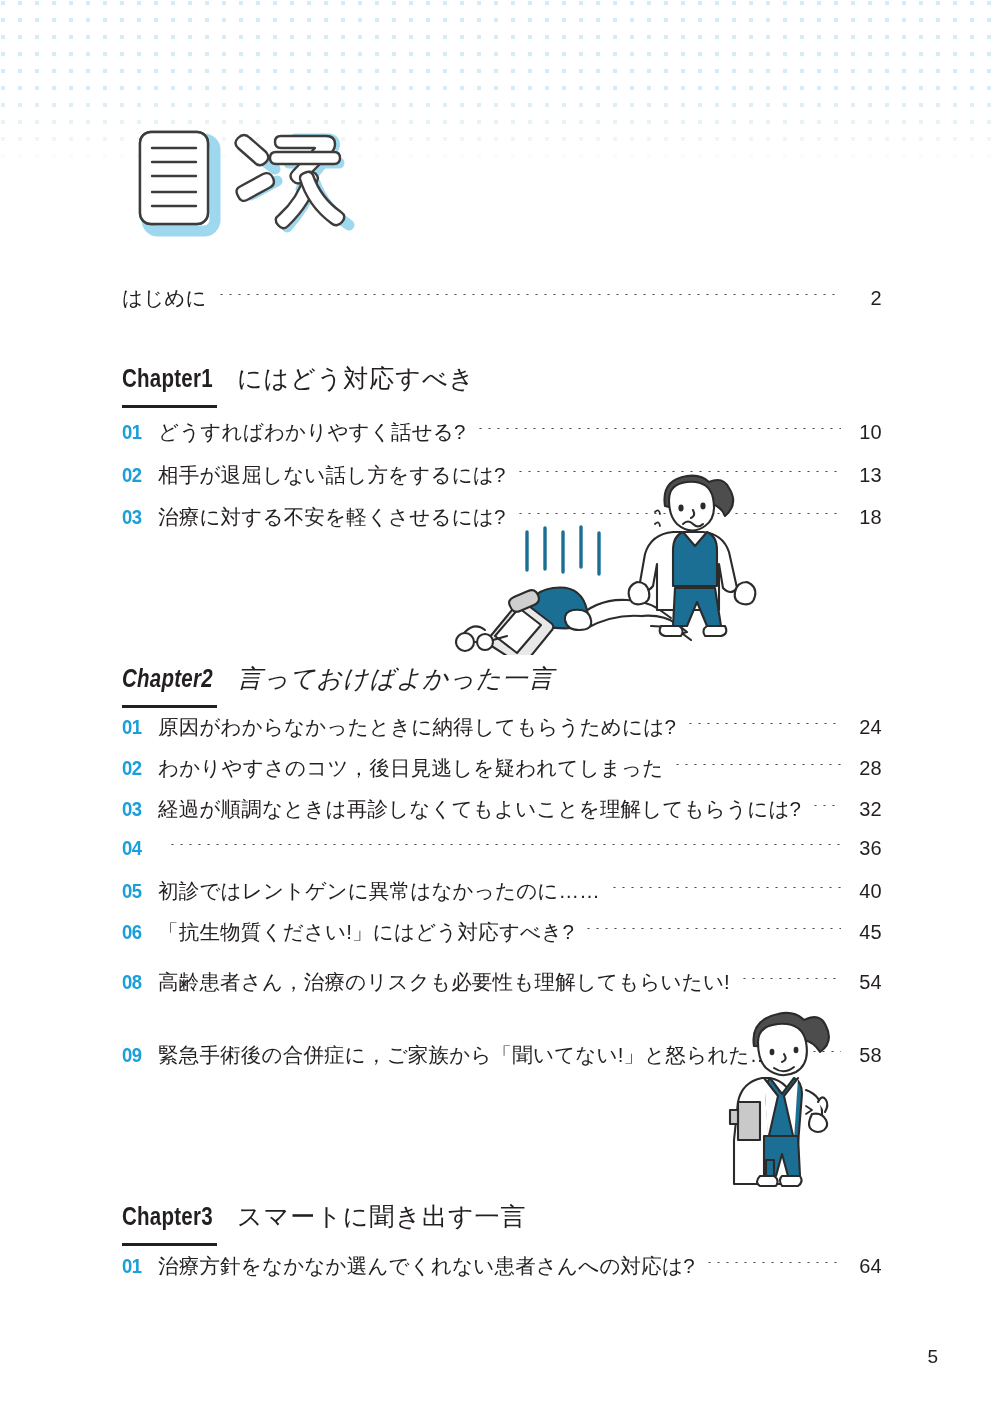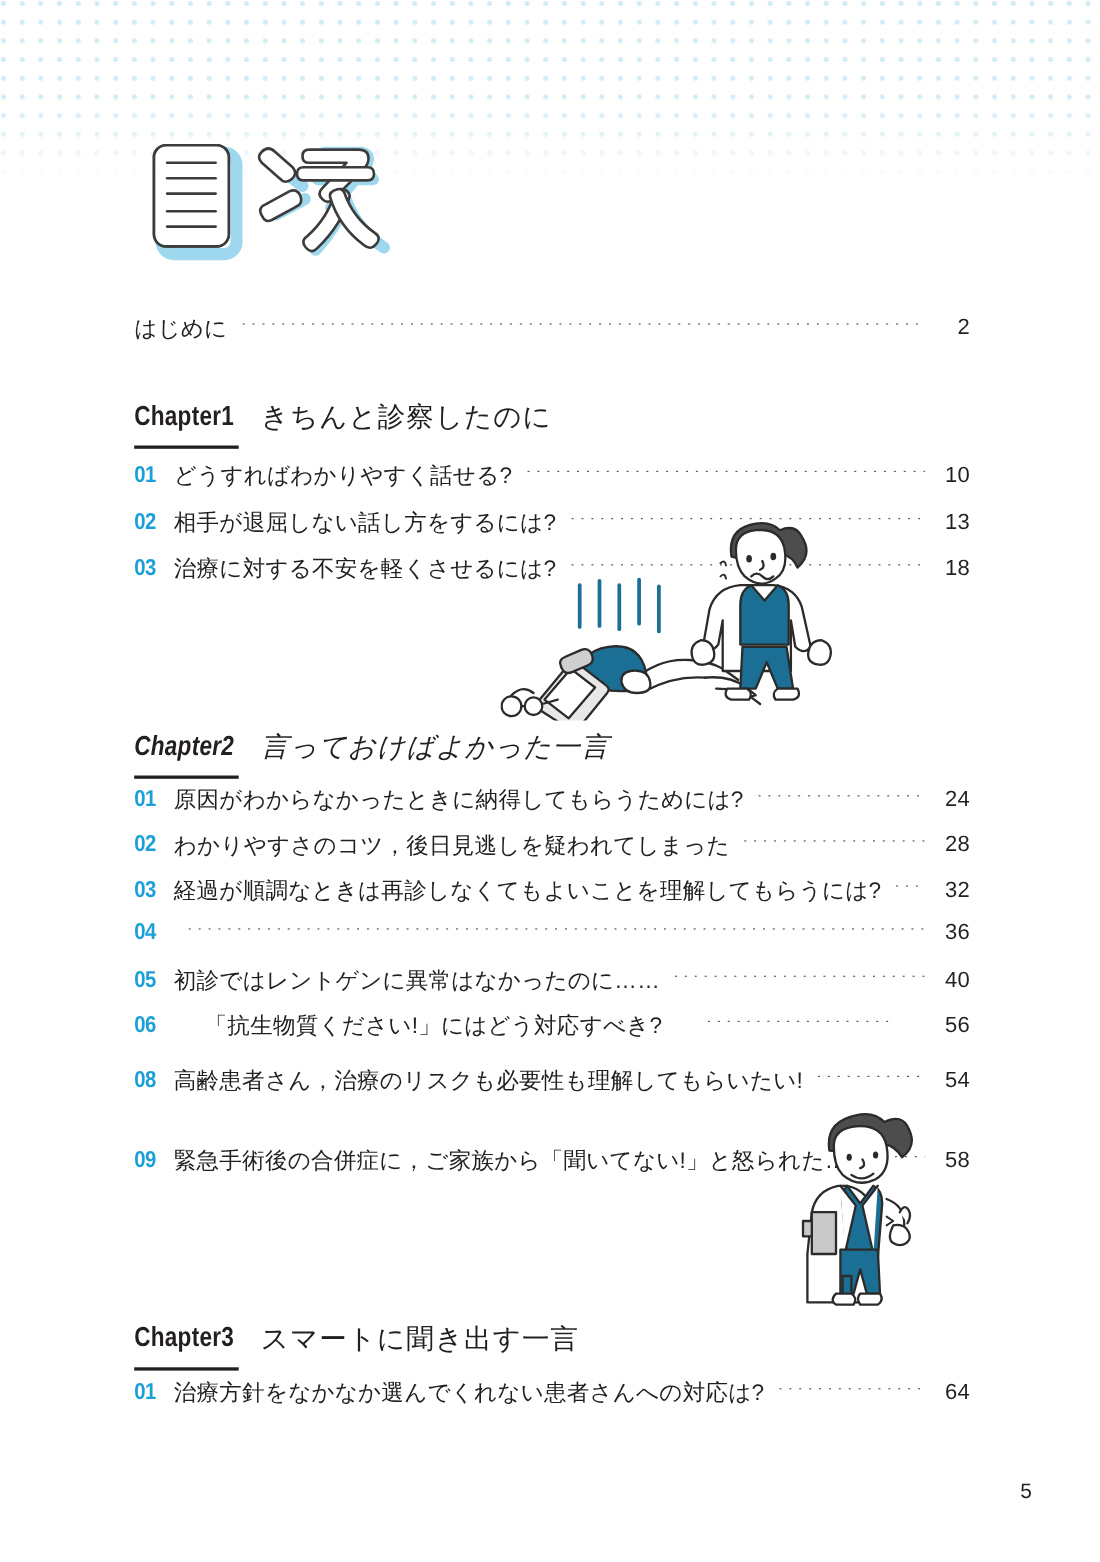--- a/index.html
+++ b/index.html
@@ -170,21 +170,21 @@
 
   <div class="row intro" style="top:284px;">
     <span class="etitle">はじめに</span>
     <span class="leader"></span>
     <span class="pg">2</span>
   </div>
 
   <div class="chapter" style="top:362px;">
     <span class="ch-label">Chapter1</span>
     <span class="ch-rule"></span>
-    <span class="ch-name">きちんと診察したのに</span>
+    <span class="ch-name">にはどう対応すべき</span>
   </div>
 
   <div class="row" style="top:418px;">
     <span class="num">01</span>
     <span class="etitle">どうすればわかりやすく話せる?</span>
     <span class="leader"></span>
     <span class="pg">10</span>
   </div>
   <div class="row" style="top:461px;">
     <span class="num">02</span>
@@ -227,25 +227,25 @@
     <span class="num">04</span>
     <span class="leader"></span>
     <span class="pg">36</span>
   </div>
   <div class="row" style="top:877px;">
     <span class="num">05</span>
     <span class="etitle">初診ではレントゲンに異常はなかったのに……</span>
     <span class="leader"></span>
     <span class="pg">40</span>
   </div>
-  <div class="row" style="top:918px;gap:28px;">
+  <div class="row" style="top:918px;">
     <span class="num">06</span>
     <span class="etitle">「抗生物質ください!」にはどう対応すべき?</span>
     <span class="leader"></span>
-    <span class="pg">56</span>
+    <span class="pg">45</span>
   </div>
   <div class="row" style="top:968px;">
     <span class="num">08</span>
     <span class="etitle">高齢患者さん，治療のリスクも必要性も理解してもらいたい!</span>
     <span class="leader"></span>
     <span class="pg">54</span>
   </div>
   <div class="row" style="top:1041px;">
     <span class="num">09</span>
     <span class="etitle">緊急手術後の合併症に，ご家族から「聞いてない!」と怒られた……</span>

